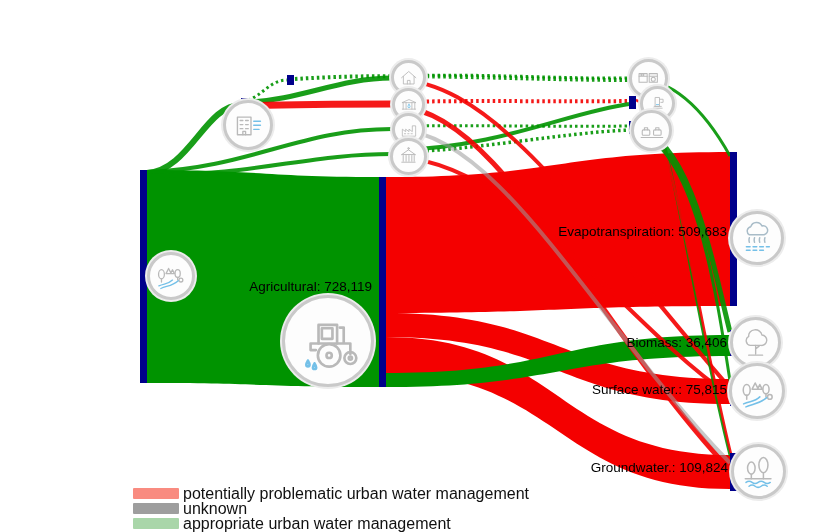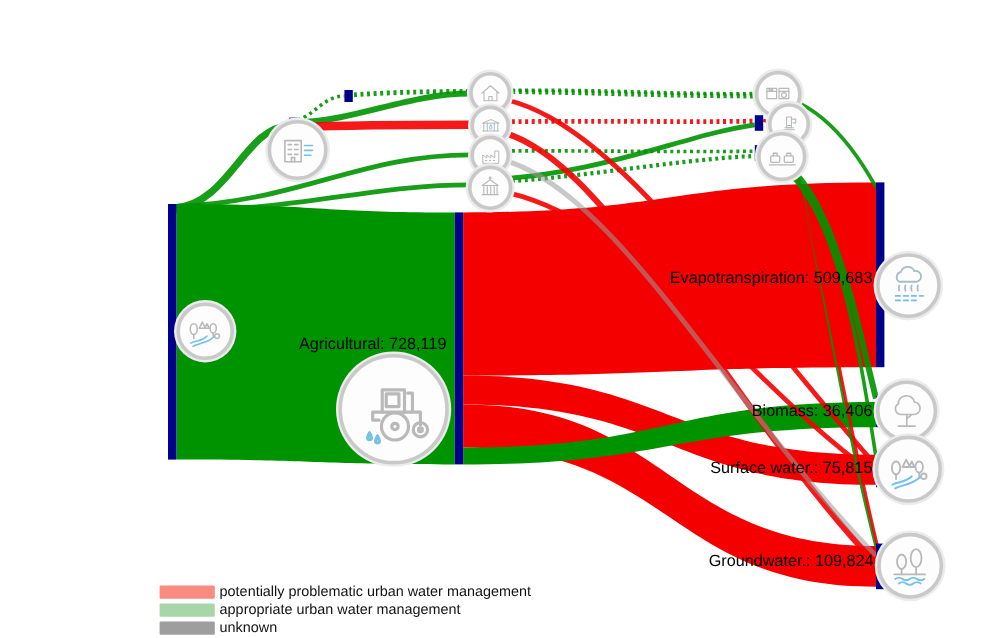--- a/index.html
+++ b/index.html
@@ -10,21 +10,21 @@
   .icon-circle{position:absolute;border-radius:50%;background:#fdfdfd;border:3px solid #c9c9c9;
                box-shadow:0 0 0 2px #ececec;display:flex;align-items:center;justify-content:center;
                box-sizing:border-box;}
   .icon-circle svg{width:74%;height:74%;}
   .ic{stroke:#b9b9b9;stroke-width:2;fill:none;stroke-linecap:round;stroke-linejoin:round;}
   .icb{stroke:#74c0e8;stroke-width:2;fill:none;stroke-linecap:round;stroke-linejoin:round;}
   .legend{position:absolute;left:129px;top:486px;width:292px;height:43px;background:#fff;
           display:flex;flex-direction:column;justify-content:space-between;padding:1px 0;}
   .legend-row{display:flex;align-items:center;height:13px;}
   .legend-swatch{width:46px;height:11px;margin-left:4px;border-radius:1px;flex:none;}
-  .legend-label{margin-left:4px;font-size:12px;color:#111;white-space:nowrap;line-height:13px;}
+  .legend-label{margin-left:4px;font-size:16px;color:#111;white-space:nowrap;line-height:13px;}
 </style>
 </head>
 <body>
 
 <div class="stage">
 
   <svg id="sankey-svg" width="840" height="532">
       <path d="M147,170 C263,170 263,177 379,177 L379,387 C263,387 263,383 147,383 Z" fill="#009300" fill-opacity="1"></path>
       <path d="M386,177 C558,177 558,152 730,152 L730,306 C558,306 558,313 386,313 Z" fill="#f40000" fill-opacity="1"></path>
       <path d="M386,313 C558,313 558,379 730,379 L730,404 C558,404 558,337 386,337 Z" fill="#f40000" fill-opacity="1"></path>
@@ -197,22 +197,22 @@
       <path class="icb" d="M8 39 q4,-3 8,0 t8,0 t8,0 t8,0 M12 44 q4,-3 8,0 t8,0 t8,0"></path>
     </svg>
   </div>
 
   <div class="legend">
     <div class="legend-row">
       <span class="legend-swatch" style="background: rgb(249, 139, 128);"></span>
       <span class="legend-label">potentially problematic urban water management</span>
     </div>
     <div class="legend-row">
+      <span class="legend-swatch" style="background: rgb(158, 158, 158);"></span>
+      <span class="legend-label">unknown</span>
+    </div>
+    <div class="legend-row">
       <span class="legend-swatch" style="background: rgb(169, 214, 169);"></span>
       <span class="legend-label">appropriate urban water management</span>
     </div>
-    <div class="legend-row">
-      <span class="legend-swatch" style="background: rgb(158, 158, 158);"></span>
-      <span class="legend-label">unknown</span>
-    </div>
   </div>
 
 </div>
 
 </body></html>

